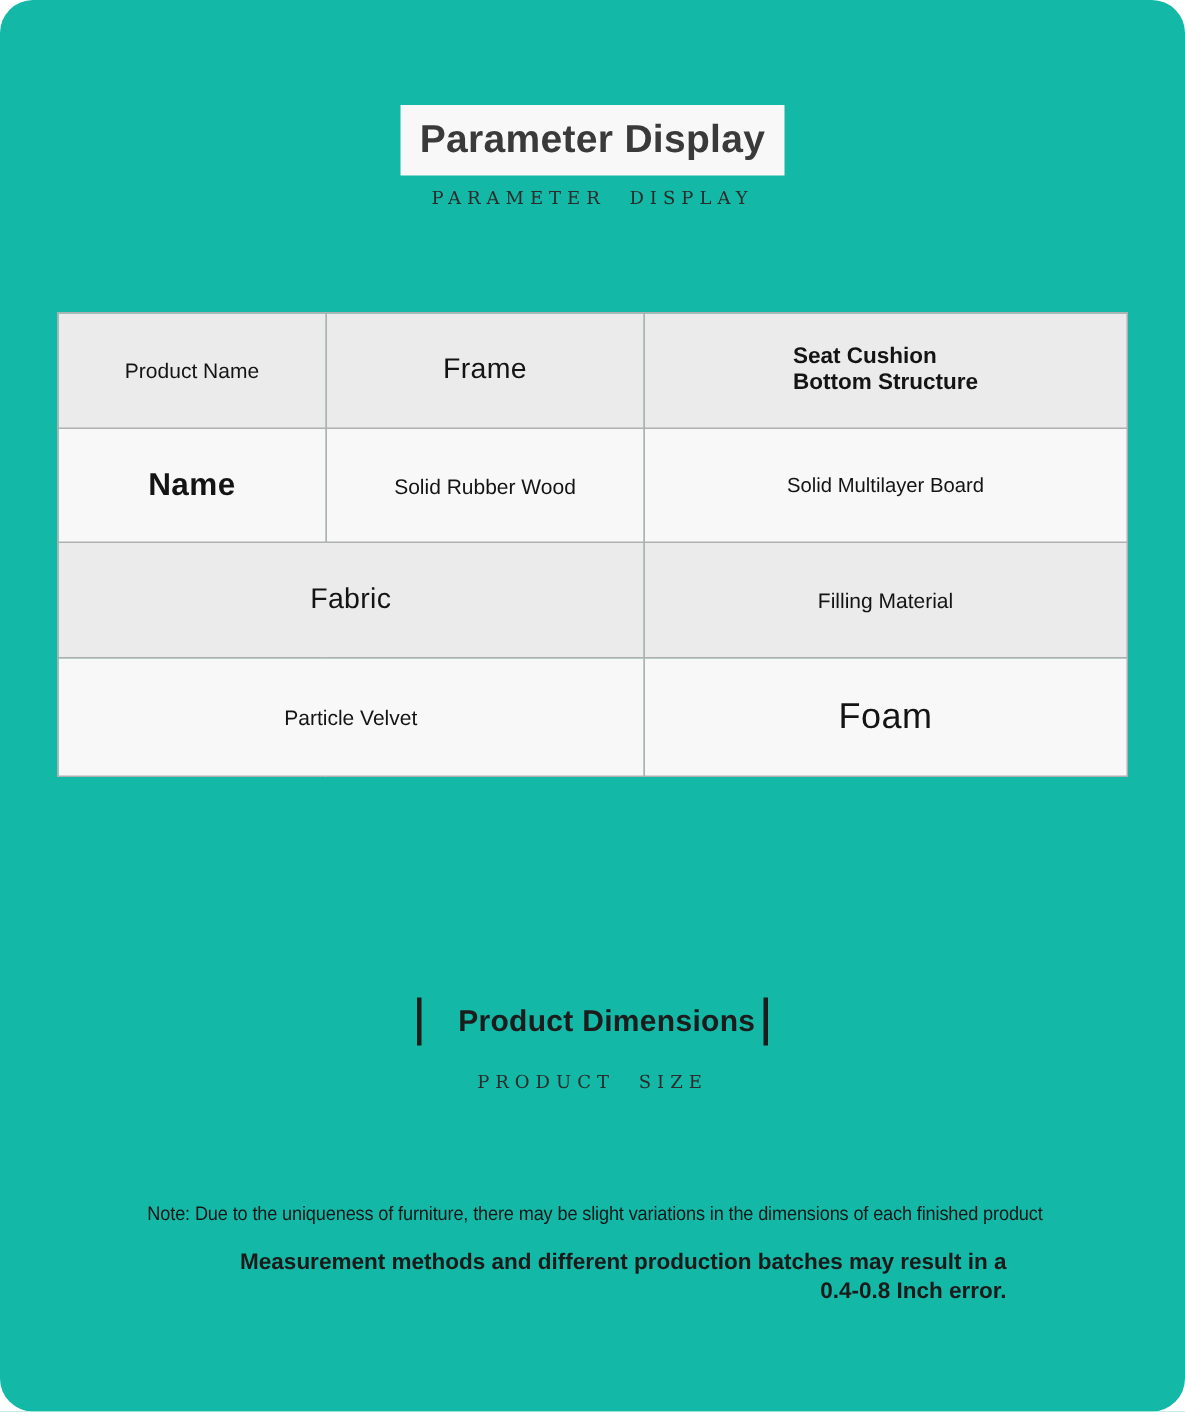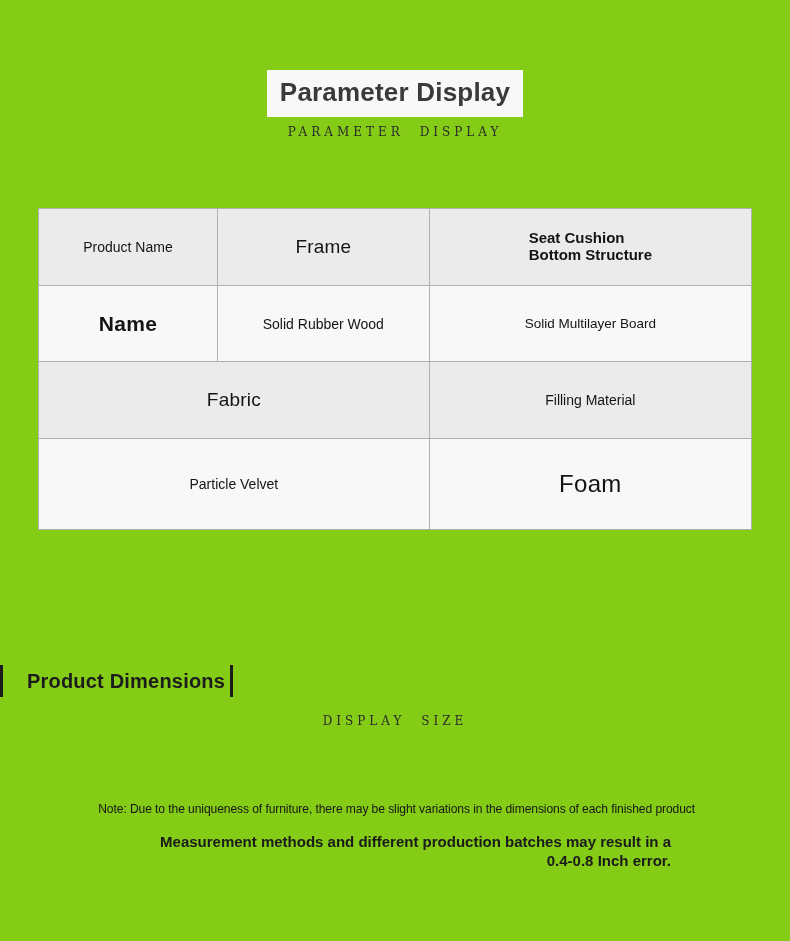--- a/index.html
+++ b/index.html
@@ -1,23 +1,24 @@
 <!DOCTYPE html>
 <html><head>
 <meta charset="utf-8">
 <style>
   html, body { margin: 0; padding: 0; background: #ffffff; }
   .page {
     position: relative;
     width: 790px;
     height: 941px;
-    background: #84cc16;
+    background: #14b8a6;
     font-family: "Liberation Sans", sans-serif;
     color: #161616;
     overflow: hidden;
+    border-radius: 22px;
   }
 
   
   .sec1-title {
     position: absolute;
     top: 70px; left: 0;
     width: 100%;
     text-align: center;
     margin: 0;
   }
@@ -78,21 +79,21 @@
   }
 
   
   .sec2-title {
     position: absolute;
     top: 664px; left: 0;
     width: 100%;
     height: 34px;
     display: flex;
     align-items: center;
-    justify-content: flex-start;
+    justify-content: center;
     margin: 0;
   }
   .sec2-title .bar {
     width: 3px;
     height: 32px;
     background: #1c1c1c;
   }
   .sec2-title .bar-left  { margin-right: 24px; }
   .sec2-title .bar-right { margin-left: 5px; }
   .sec2-title .t {
@@ -156,33 +157,33 @@
       </tr>
       <tr class="row-plain" style="height:76px;">
         <td class="cell-lg-x">Name</td>
         <td class="cell-sm">Solid Rubber Wood</td>
         <td class="cell-xs">Solid Multilayer Board</td>
       </tr>
       <tr class="row-shaded" style="height:77px;">
         <td class="cell-lg" colspan="2">Fabric</td>
         <td class="cell-sm-b">Filling Material</td>
       </tr>
-      <tr class="row-plain" style="height:91px;">
+      <tr class="row-plain" style="height:79px;">
         <td class="cell-sm-b" colspan="2">Particle Velvet</td>
         <td class="cell-lg-r">Foam</td>
       </tr>
     </tbody>
   </table>
 
   <h2 class="sec2-title">
     <span class="bar bar-left"></span>
     <span class="t">Product Dimensions</span>
     <span class="bar bar-right"></span>
   </h2>
-  <div class="serif-sub sub2">DISPLAY SIZE</div>
+  <div class="serif-sub sub2">PRODUCT SIZE</div>
 
   <div class="note-1">Note: Due to the uniqueness of furniture, there may be slight variations in the dimensions of each finished product</div>
   <div class="note-2">
     <div>Measurement methods and different production batches may result in a</div>
     <div>0.4-0.8 Inch error.</div>
   </div>
 
 </div>
 
 </body></html>

